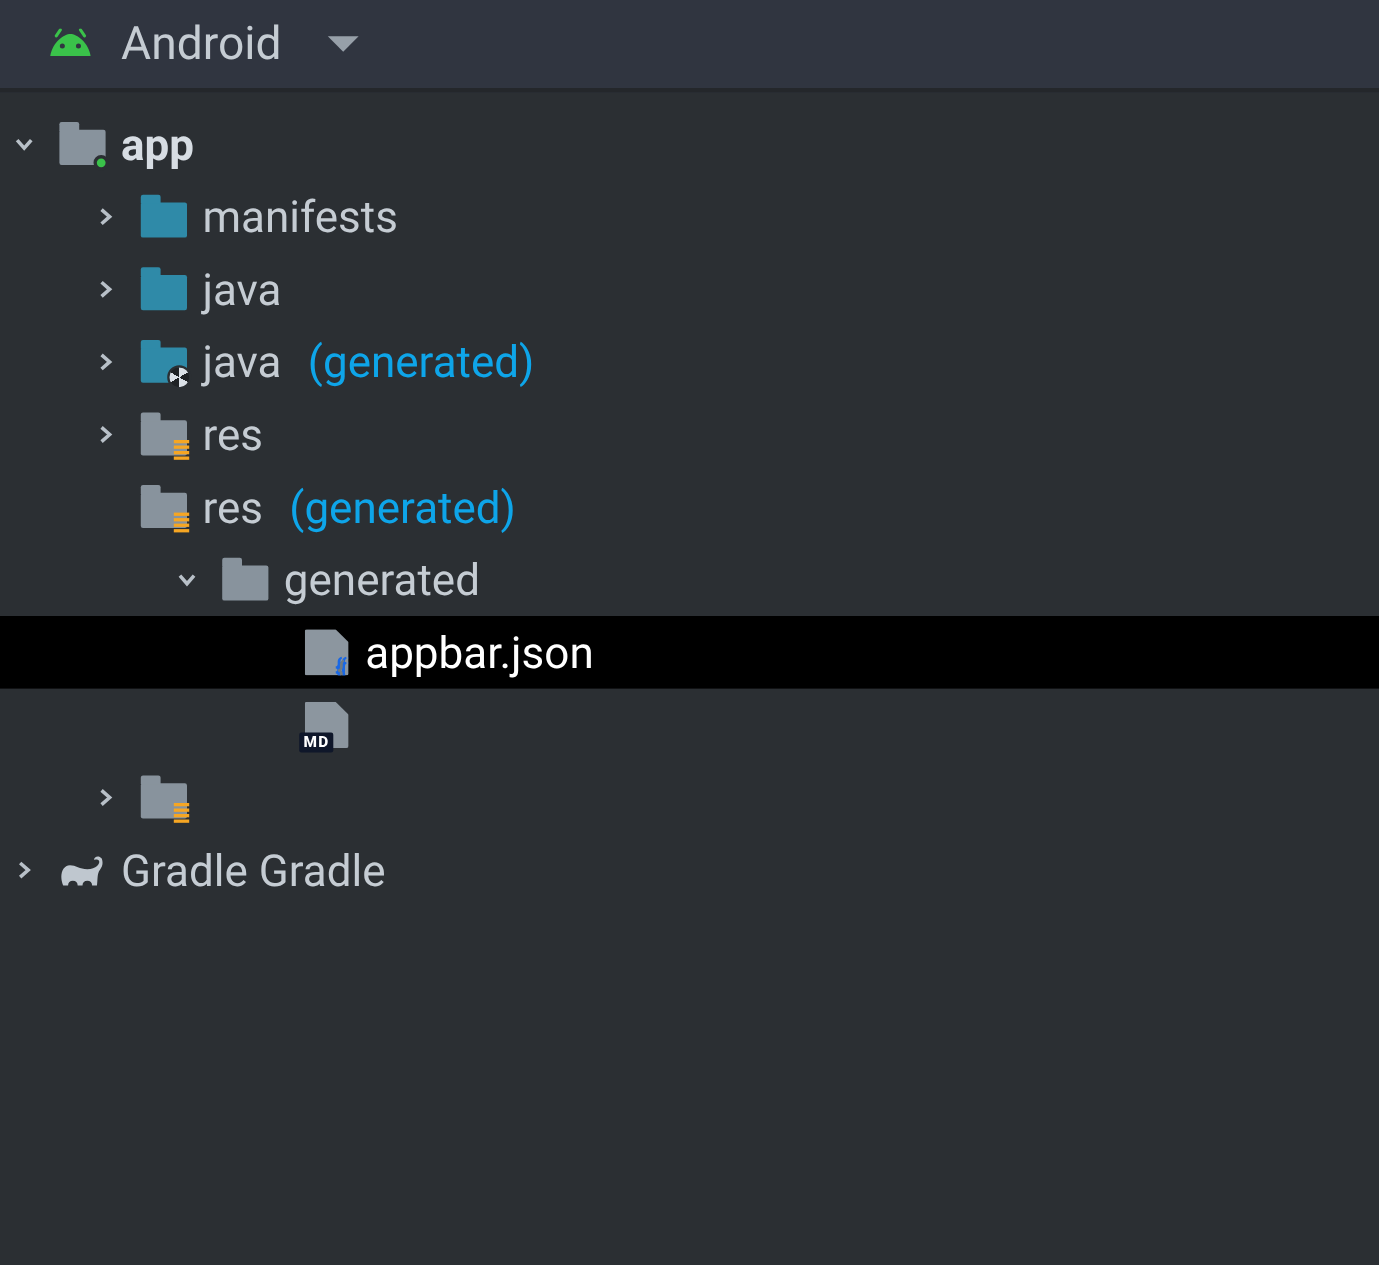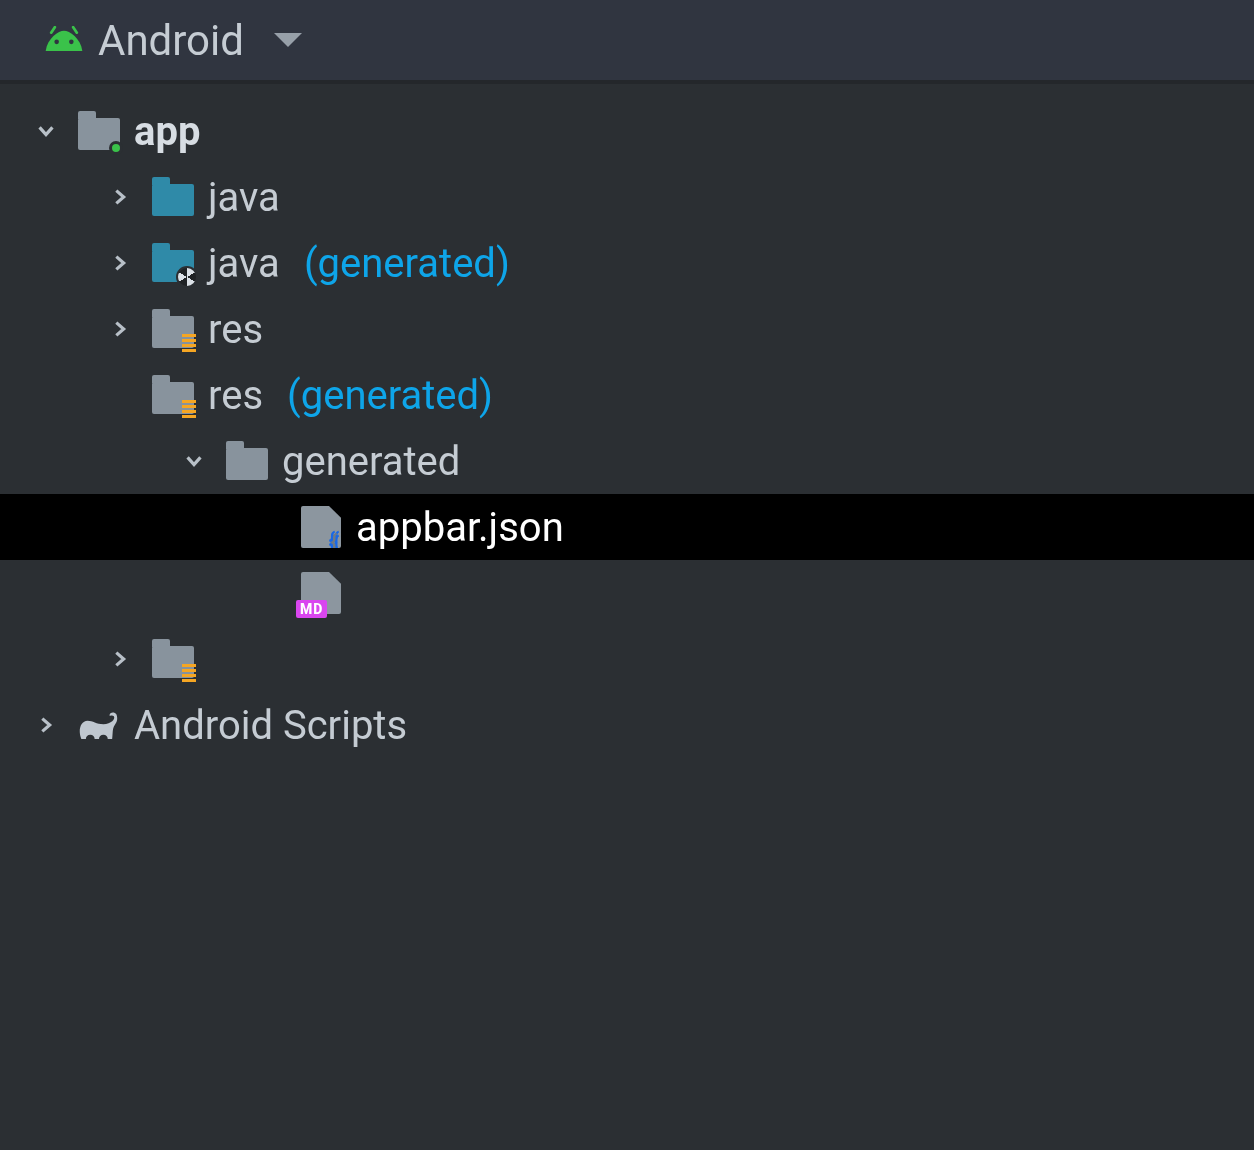--- a/index.html
+++ b/index.html
@@ -9,40 +9,40 @@
     font-family: -apple-system, "Segoe UI", Roboto, sans-serif;
     overflow: hidden;
   }
   .header {
     height: 84px;
     background: #303540;
     border-bottom: 4px solid #24272b;
     display: flex;
     align-items: center;
     padding: 0 42px;
-    gap: 12px;
+    gap: 24px;
   }
   .android-logo {
     width: 44px; height: 28px; display: flex; align-items: flex-end; justify-content: center;
   }
   .header-title {
     color: #c5ccd3; font-size: 42px; font-weight: 400;
   }
   .dropdown-caret {
     margin-left: 18px;
     width: 0; height: 0;
     border-left: 14px solid transparent;
     border-right: 14px solid transparent;
     border-top: 14px solid #97a0a9;
   }
   .tree { padding-top: 14px; }
   .row {
     display: flex; align-items: center;
     height: 66px;
-    padding-left: 28px;
+    padding-left: 4px;
     gap: 14px;
     color: #c5ccd3;
     font-size: 40px;
     white-space: nowrap;
     cursor: default;
   }
   .row.selected { background: #000000; color: #ffffff; }
   .row .label { font-weight: 400; }
   .row .label.bold { font-weight: 700; color: #d7dde3; }
   .row .suffix { color: #0ea5e9; margin-left: 10px; }
@@ -81,21 +81,21 @@
   }
   .row.selected .json-icon::after{
      text-shadow: -2px -2px 0 #1968e6, 2px -2px 0 #1968e6, -2px 2px 0 #1968e6, 2px 2px 0 #1968e6;
   }
   .md-icon {
     width:40px; height:42px; background:#8c969f; position:relative;
     clip-path: polygon(0 0, 70% 0, 100% 28%, 100% 100%, 0 100%);
     border-radius:2px;
   }
   .md-badge {
-    position:absolute; bottom:-4px; left:-4px; background:#d946ef; color:#fff;
+    position:absolute; bottom:-4px; left:-4px; background:#0f172a; color:#fff;
     font-size:14px; font-weight:800; padding:1px 4px; letter-spacing:1px; border-radius:2px;
   }
 </style>
 </head>
 <body>
 
 <div class="header">
   <span class="android-logo">
     <svg viewBox="0 0 48 28" width="44" height="28">
       <path d="M4 26 C6 12 18 4 24 4 C30 4 42 12 44 26 Z" fill="#3ac24a"></path>
@@ -117,20 +117,32 @@
           <polyline points="5,8 12,16 19,8"></polyline>
         </svg>
     </span>
     <span class="icon">
       <div class="folder-base folder-app"></div>
       <span class="dot-green"></span>
     </span>
     <span class="label bold">app</span>
   </div>
 
+  <div class="row">
+    <span class="indent"></span>
+    <span class="chev">
+      <svg viewBox="0 0 24 24">
+          <polyline points="8,5 16,12 8,19"></polyline>
+        </svg>
+    </span>
+    <span class="icon">
+      <div class="folder-base folder-teal"></div>
+    </span>
+    <span class="label">manifests</span>
+  </div>
 
   <div class="row">
     <span class="indent"></span>
     <span class="chev">
       <svg viewBox="0 0 24 24">
           <polyline points="8,5 16,12 8,19"></polyline>
         </svg>
     </span>
     <span class="icon">
       <div class="folder-base folder-teal"></div>
@@ -260,16 +272,16 @@
       <svg viewBox="0 0 24 24">
           <polyline points="8,5 16,12 8,19"></polyline>
         </svg>
     </span>
     <span class="icon">
       <svg viewBox="0 0 48 36" width="46" height="36">
         <path d="M44 6c-3-4-8-2-8 1 1 1 3-1 5 1 2 3-3 9-12 9-8 0-12-4-18-4-6 0-9 6-9 12 0 5 2 9 2 9h5c0-3 2-5 5-5s5 2 5 5h5c0-3 2-5 5-5s5 2 5 5h5c1-6 0-12 3-16 2-3 4-6 2-12z" fill="#bfc7cf"></path>
         <circle cx="30" cy="14" r="2" fill="#2b2f33"></circle>
       </svg>
     </span>
-    <span class="label">Android Scripts</span>
+    <span class="label">Gradle Gradle</span>
   </div>
 
 </div>
 
 </body></html>

